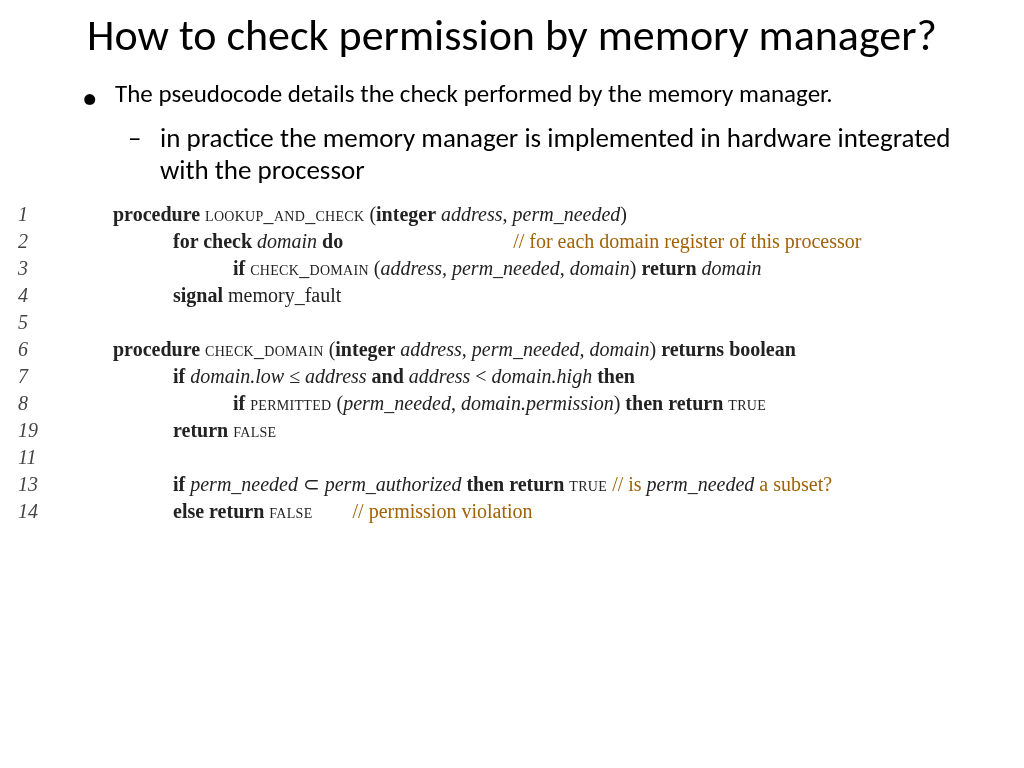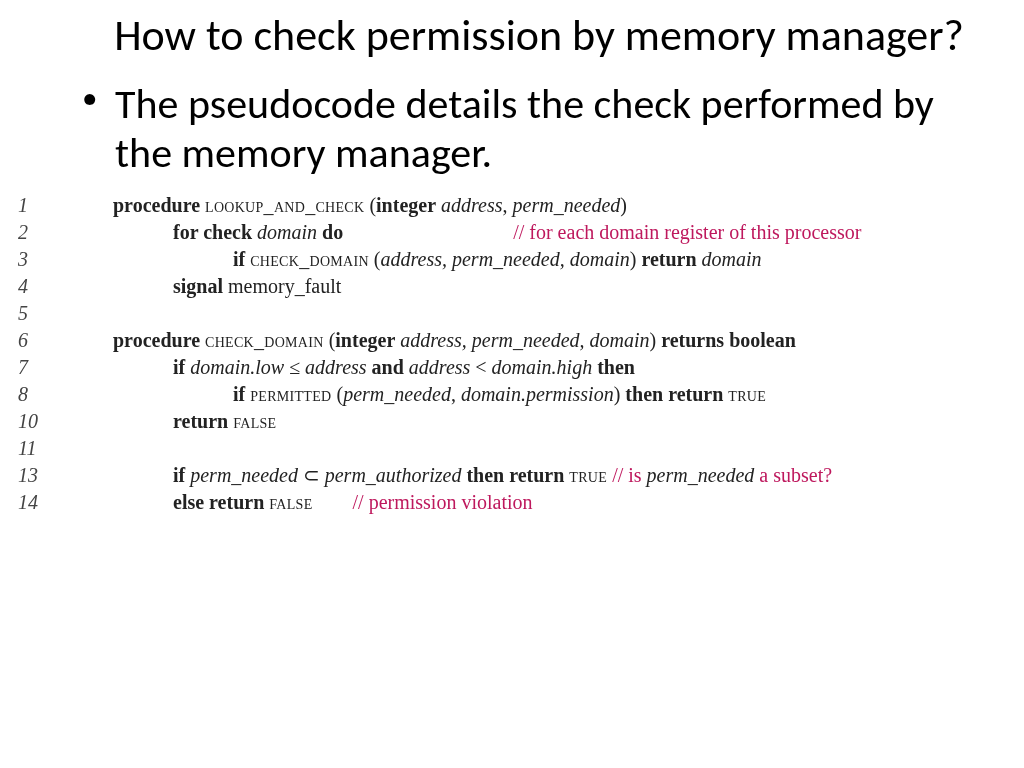--- a/index.html
+++ b/index.html
@@ -13,26 +13,26 @@
     overflow: hidden;
   }
   .slide {
     width: 1024px;
     height: 768px;
     position: relative;
     box-sizing: border-box;
   }
   .title {
     font-size: 44px;
-    text-align: right;
+    text-align: center;
     padding: 10px 60px 0 60px;
     line-height: 1.15;
   }
   .bullet-main {
-    font-size: 42px;
+    font-size: 25px;
     padding: 18px 48px 0 115px;
     line-height: 1.18;
     position: relative;
   }
   .bullet-main::before {
     content: "•";
     position: absolute;
     left: 82px;
     top: 18px;
     font-size: 31px;
@@ -63,31 +63,32 @@
     width: 30px;
     text-align: left;
     font-style: italic;
     color: #444;
     vertical-align: top;
   }
   .codeline { display: block; }
   .kw { font-weight: bold; }
   .sc { font-variant: small-caps; letter-spacing: 0.3px; }
   .it { font-style: italic; }
-  .cm { color: #be185d; }
+  .cm { color: #a16207; }
   .i1 { padding-left: 60px; }
   .i2 { padding-left: 120px; }
   .i3 { padding-left: 180px; margin-top: 32px; }
 </style>
 </head>
 <body>
 
 <div class="slide">
   <div class="title">How to check permission by memory manager?</div>
   <div class="bullet-main">The pseudocode details the check performed by the memory manager.</div>
+  <div class="bullet-sub">in practice the memory manager is implemented in hardware integrated with the processor</div>
 
   <div class="codeblock">
 
     <span class="codeline">
       <span class="ln">1</span>
       <span class="i1">
         <span class="kw">procedure</span>
         <span> </span><span class="sc">lookup_and_check</span><span> (</span><span class="kw">integer</span><span> </span><span class="it">address</span><span>, </span><span class="it">perm_needed</span><span>)</span>
       </span>
     </span>
@@ -135,21 +136,21 @@
 
     <span class="codeline">
       <span class="ln">8</span>
       <span class="i3">
         <span class="kw">if</span><span> </span><span class="sc">permitted</span><span> (</span><span class="it">perm_needed</span><span>, </span><span class="it">domain.permission</span><span>)</span><span> </span><span class="kw">then return</span><span> </span><span class="sc">true</span>
       </span>
     </span>
 
 
     <span class="codeline">
-      <span class="ln">10</span>
+      <span class="ln">19</span>
       <span class="i2">
         <span class="kw">return</span><span> </span><span class="sc">false</span>
       </span>
     </span>
 
     <span class="codeline">
       <span class="ln">11</span>
     </span>
 
 

